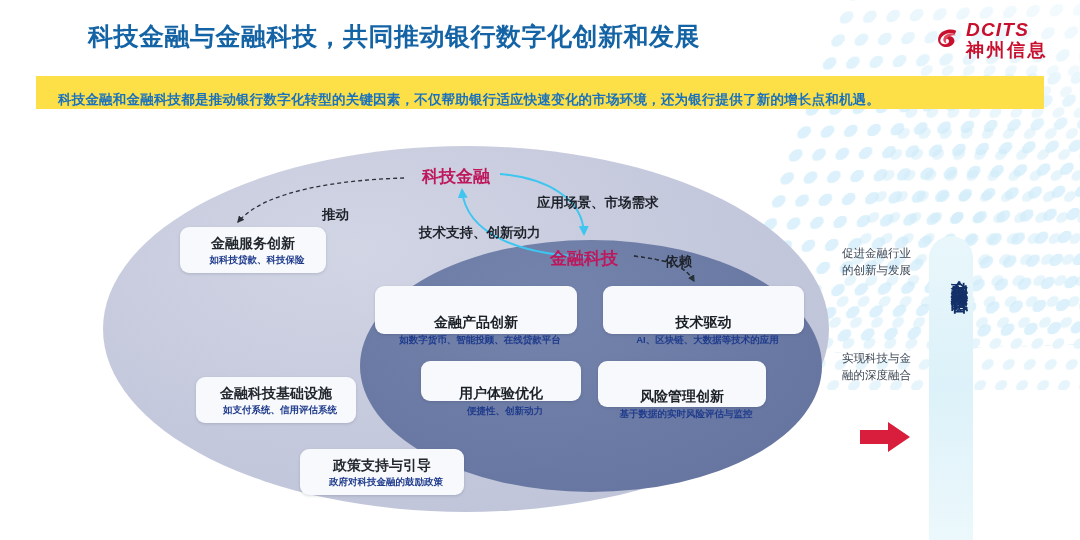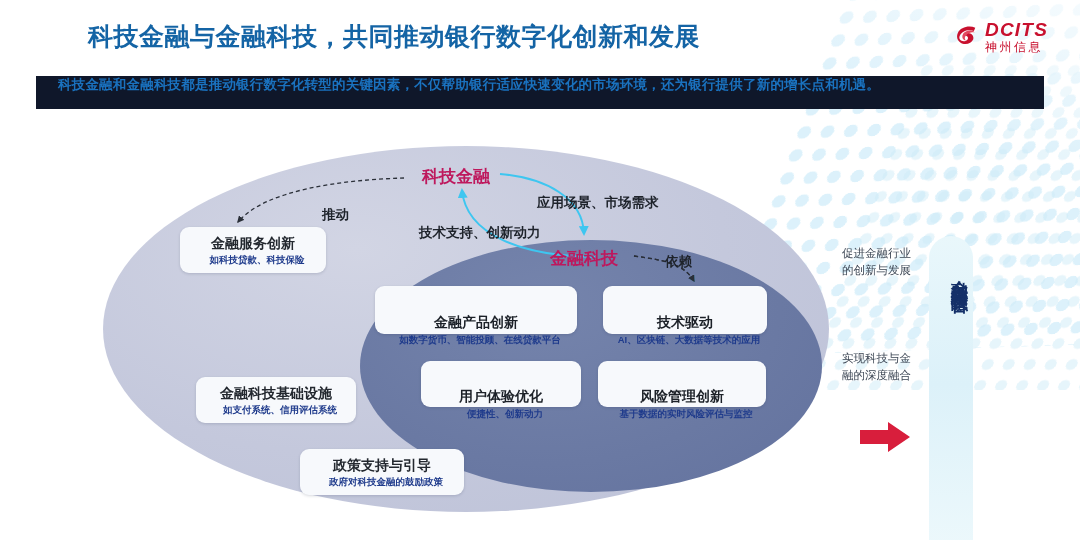--- a/index.html
+++ b/index.html
@@ -60,32 +60,32 @@
     align-items: center;
     gap: 5px;
   }
   .logo-mark { width: 27px; height: 27px; flex: none; }
   .logo-text { line-height: 1; }
   .logo-en {
     font-size: 19px; font-weight: bold; color: #c8102e;
     letter-spacing: 1.2px; font-style: italic;
   }
   .logo-cn {
-    font-size: 12px; font-weight: normal; color: #c8102e;
+    font-size: 18px; font-weight: bold; color: #c8102e;
     letter-spacing: 2.5px; margin-top: 2px;
   }
 
   
   .subtitle-band {
     position: absolute;
     left: 36px; top: 76px;
     width: 1008px; height: 33px;
-    background: #0f172a;
+    background: #fde047;
     display: flex;
-    align-items: flex-start;
+    align-items: flex-end;
     padding-left: 22px;
     box-sizing: border-box;
   }
   .subtitle-band span {
     font-size: 13.5px;
     font-weight: bold;
     color: #1a72bf;
     white-space: nowrap;
     letter-spacing: .2px;
   }
@@ -133,22 +133,22 @@
   .card.inner .t { color: #1c2128; margin-top: 39px; }
   .card.inner .s { color: #1f3b8c; }
 
   
   #card-fsi   { left: 180px; top: 109px;  width: 146px; height: 46px; }
   #card-ftps  { left: 132px; top: 185px;  width: 182px; height: 46px; }
   #card-ftinf { left: 196px; top: 259px;  width: 160px; height: 46px; }
   #card-pol   { left: 300px; top: 331px;  width: 164px; height: 46px; }
   
   #card-fpi   { left: 375px; top: 168px;  width: 202px; height: 48px; }
-  #card-tech  { left: 603px; top: 168px;  width: 164px; height: 48px; }
-  #card-ux    { left: 421px; top: 243px;  width: 160px; height: 46px; }
+  #card-tech  { left: 603px; top: 168px;  width: 201px; height: 48px; }
+  #card-ux    { left: 421px; top: 243px;  width: 160px; height: 40px; }
   #card-risk  { left: 598px; top: 243px;  width: 168px; height: 46px; }
 
   
   .lbl { position: absolute; white-space: nowrap; }
   .lbl.dark  { font-size: 13.5px; font-weight: bold; color: #1e232b; }
   .lbl.cyan  { font-size: 17px;   font-weight: bold; color: #be185d; }
 
   #lbl-kjjr   { left: 422px; top: 47px; }
   #lbl-jrkj   { left: 550px; top: 129px; }
   #lbl-tuidong{ left: 322px; top: 88px; }

